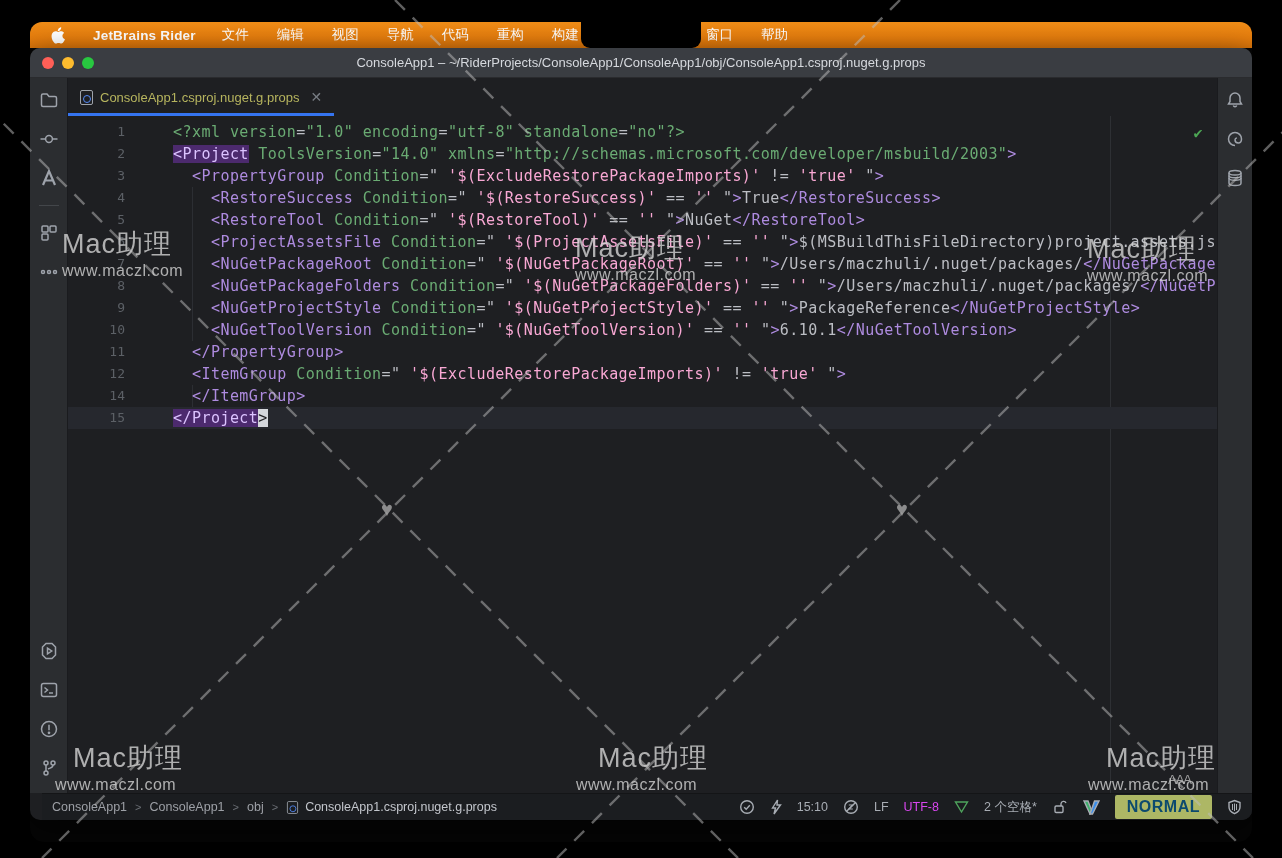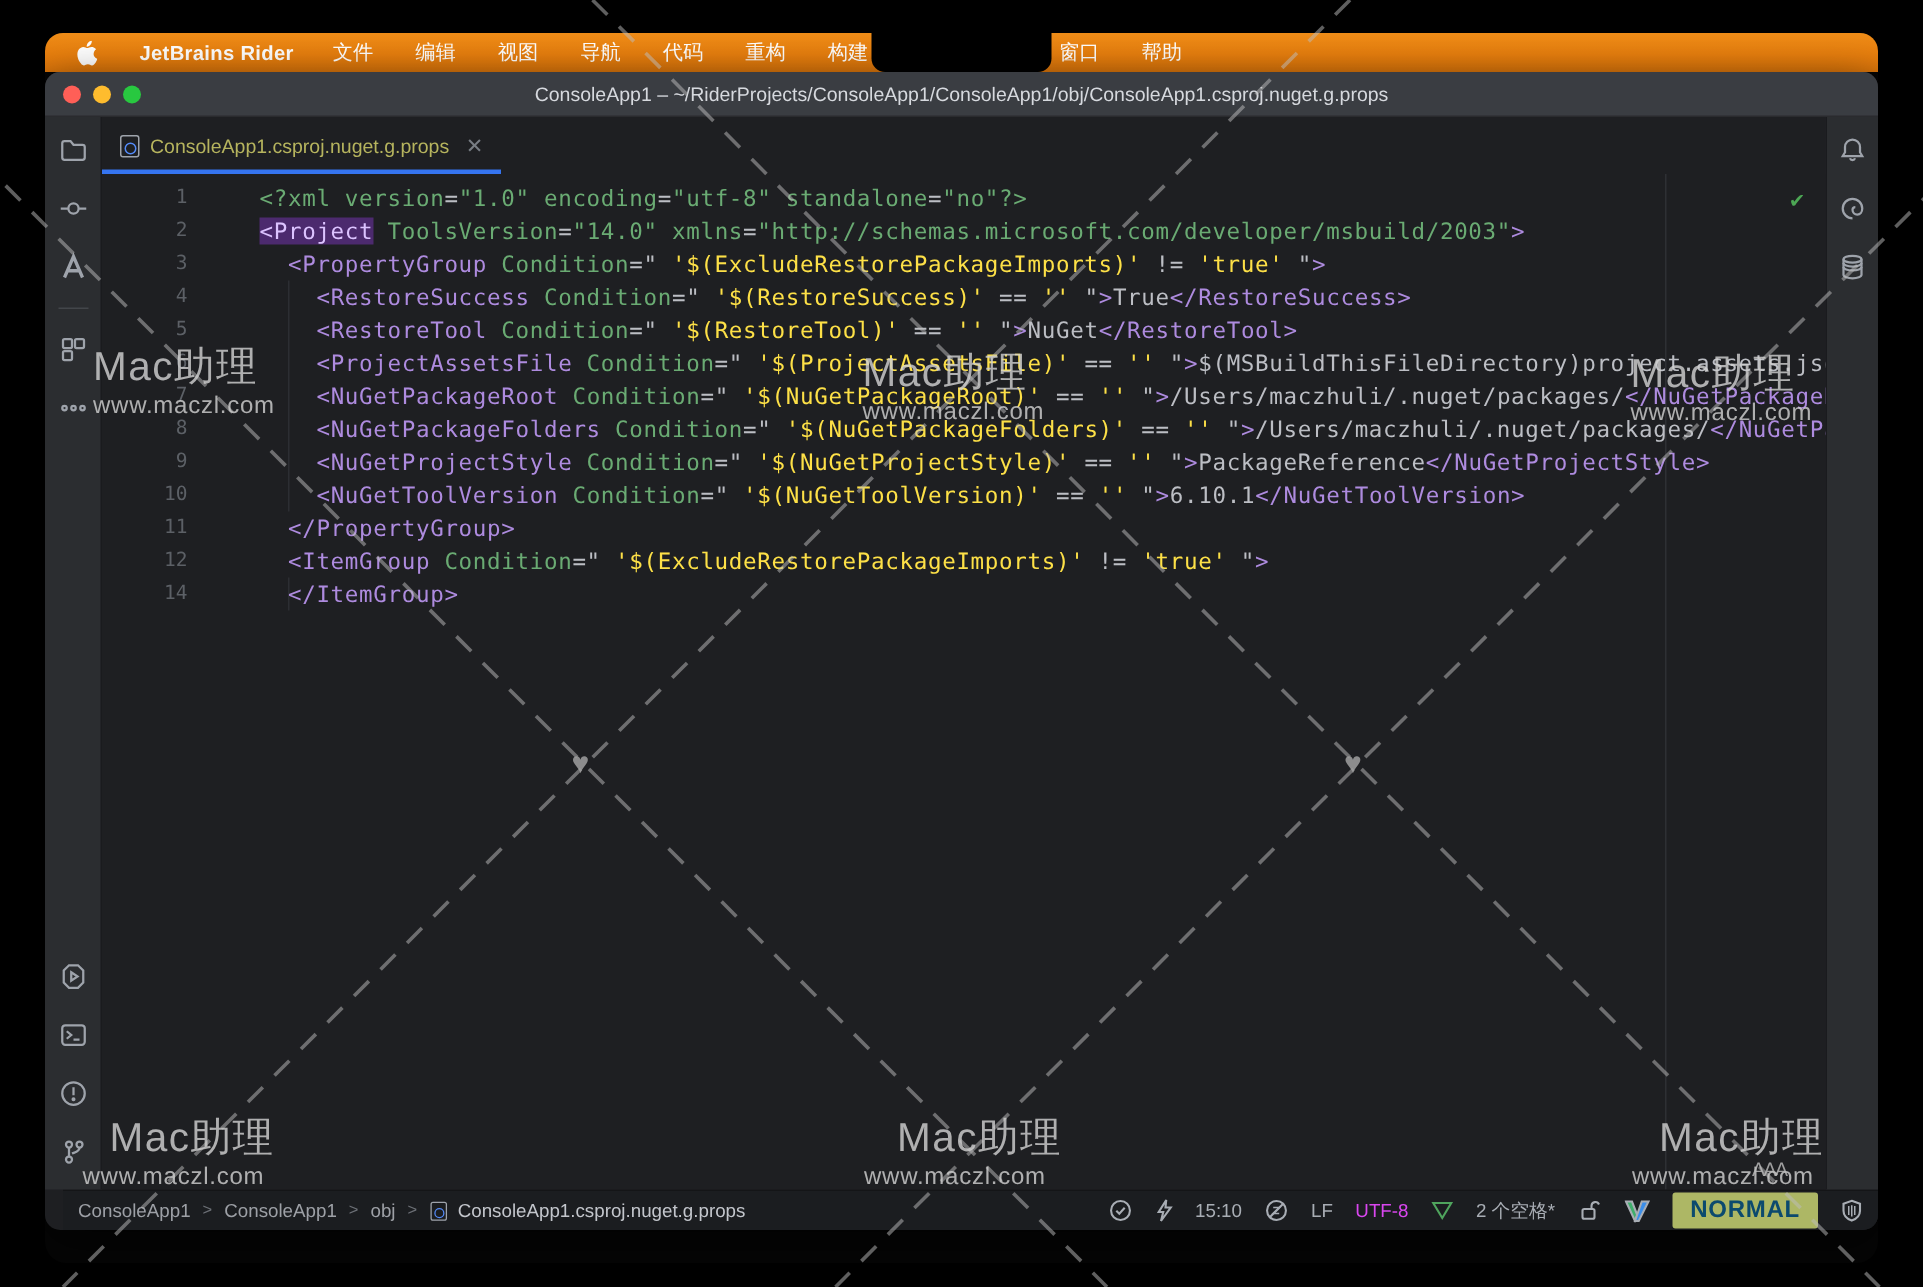--- a/index.html
+++ b/index.html
@@ -51,21 +51,21 @@
 
   
   .editor { position:relative; flex:1; background:#1e1f22; overflow:hidden;
             font-family:"DejaVu Sans Mono","Liberation Mono",monospace; font-size:15px;
             letter-spacing:.45px; padding-top:5px; }
   .row { height:22px; line-height:22px; display:flex; white-space:pre; position:relative; }
   .row.current { background:#26282e; }
   .ln { width:57px; flex:0 0 57px; text-align:right; color:#5c6066; font-size:13px;
         letter-spacing:0; font-family:"DejaVu Sans Mono","Liberation Mono",monospace; }
   .code { padding-left:48px; }
-  .tok-w { color:#BCBEC4; } .tok-g { color:#6AAB73; } .tok-y { color:#fde047; }
+  .tok-w { color:#BCBEC4; } .tok-g { color:#6AAB73; } .tok-y { color:#f9a8d4; }
   .tok-v { color:#AE8BDF; }
   .tok-V { color:#DCC3FF; background:#4C2A6E; }
   .tok-C { background:#D4D7DC; color:#1e1f22; }
   .vguide { position:absolute; top:0; bottom:0; width:1px; background:#2e3034; }
   .iguide { position:absolute; width:1px; background:#2c2e33; }
   .inspect-ok { position:absolute; right:14px; top:8px; color:#4ca654; font-size:15px; }
 
   
   .statusbar { height:27px; background:#1b1d20; border-top:1px solid #141517;
                display:flex; align-items:center; padding:0 10px; font-size:12.5px; color:#a8adb4;margin-left:12px; }
@@ -220,20 +220,21 @@
                 <div class="row"><span class="ln">4</span><span class="code"><span class="tok-w">    </span><span class="tok-v">&lt;RestoreSuccess</span><span class="tok-w"> </span><span class="tok-g">Condition</span><span class="tok-w">=" </span><span class="tok-y">'$(RestoreSuccess)'</span><span class="tok-w"> == </span><span class="tok-y">''</span><span class="tok-w"> "</span><span class="tok-v">&gt;</span><span class="tok-w">True</span><span class="tok-v">&lt;/RestoreSuccess&gt;</span></span></div>
                 <div class="row"><span class="ln">5</span><span class="code"><span class="tok-w">    </span><span class="tok-v">&lt;RestoreTool</span><span class="tok-w"> </span><span class="tok-g">Condition</span><span class="tok-w">=" </span><span class="tok-y">'$(RestoreTool)'</span><span class="tok-w"> == </span><span class="tok-y">''</span><span class="tok-w"> "</span><span class="tok-v">&gt;</span><span class="tok-w">NuGet</span><span class="tok-v">&lt;/RestoreTool&gt;</span></span></div>
                 <div class="row"><span class="ln">6</span><span class="code"><span class="tok-w">    </span><span class="tok-v">&lt;ProjectAssetsFile</span><span class="tok-w"> </span><span class="tok-g">Condition</span><span class="tok-w">=" </span><span class="tok-y">'$(ProjectAssetsFile)'</span><span class="tok-w"> == </span><span class="tok-y">''</span><span class="tok-w"> "</span><span class="tok-v">&gt;</span><span class="tok-w">$(MSBuildThisFileDirectory)project.assets.json</span></span></div>
                 <div class="row"><span class="ln">7</span><span class="code"><span class="tok-w">    </span><span class="tok-v">&lt;NuGetPackageRoot</span><span class="tok-w"> </span><span class="tok-g">Condition</span><span class="tok-w">=" </span><span class="tok-y">'$(NuGetPackageRoot)'</span><span class="tok-w"> == </span><span class="tok-y">''</span><span class="tok-w"> "</span><span class="tok-v">&gt;</span><span class="tok-w">/Users/maczhuli/.nuget/packages/</span><span class="tok-v">&lt;/NuGetPackageRoot&gt;</span></span></div>
                 <div class="row"><span class="ln">8</span><span class="code"><span class="tok-w">    </span><span class="tok-v">&lt;NuGetPackageFolders</span><span class="tok-w"> </span><span class="tok-g">Condition</span><span class="tok-w">=" </span><span class="tok-y">'$(NuGetPackageFolders)'</span><span class="tok-w"> == </span><span class="tok-y">''</span><span class="tok-w"> "</span><span class="tok-v">&gt;</span><span class="tok-w">/Users/maczhuli/.nuget/packages/</span><span class="tok-v">&lt;/NuGetPackageFolders&gt;</span></span></div>
                 <div class="row"><span class="ln">9</span><span class="code"><span class="tok-w">    </span><span class="tok-v">&lt;NuGetProjectStyle</span><span class="tok-w"> </span><span class="tok-g">Condition</span><span class="tok-w">=" </span><span class="tok-y">'$(NuGetProjectStyle)'</span><span class="tok-w"> == </span><span class="tok-y">''</span><span class="tok-w"> "</span><span class="tok-v">&gt;</span><span class="tok-w">PackageReference</span><span class="tok-v">&lt;/NuGetProjectStyle&gt;</span></span></div>
                 <div class="row"><span class="ln">10</span><span class="code"><span class="tok-w">    </span><span class="tok-v">&lt;NuGetToolVersion</span><span class="tok-w"> </span><span class="tok-g">Condition</span><span class="tok-w">=" </span><span class="tok-y">'$(NuGetToolVersion)'</span><span class="tok-w"> == </span><span class="tok-y">''</span><span class="tok-w"> "</span><span class="tok-v">&gt;</span><span class="tok-w">6.10.1</span><span class="tok-v">&lt;/NuGetToolVersion&gt;</span></span></div>
                 <div class="row"><span class="ln">11</span><span class="code"><span class="tok-w">  </span><span class="tok-v">&lt;/PropertyGroup&gt;</span></span></div>
                 <div class="row"><span class="ln">12</span><span class="code"><span class="tok-w">  </span><span class="tok-v">&lt;ItemGroup</span><span class="tok-w"> </span><span class="tok-g">Condition</span><span class="tok-w">=" </span><span class="tok-y">'$(ExcludeRestorePackageImports)'</span><span class="tok-w"> != </span><span class="tok-y">'true'</span><span class="tok-w"> "</span><span class="tok-v">&gt;</span></span></div>
                 <div class="row"><span class="ln">14</span><span class="code"><span class="tok-w">  </span><span class="tok-v">&lt;/ItemGroup&gt;</span></span></div>
+                <div class="row current"><span class="ln">15</span><span class="code"><span class="tok-V">&lt;/Project</span><span class="tok-C">&gt;</span></span></div>
               </div>
           </div>
         </div>
 
         <div class="rail right">
           <span class="rail-btn">
             <svg width="20" height="20" viewBox="0 0 20 20">
                 <path d="M10 3a5 5 0 0 1 5 5v3.5l1.5 2.5h-13L5 11.5V8a5 5 0 0 1 5-5z"></path>
                 <path d="M8.3 15.5a1.8 1.8 0 0 0 3.4 0"></path>
               </svg>

